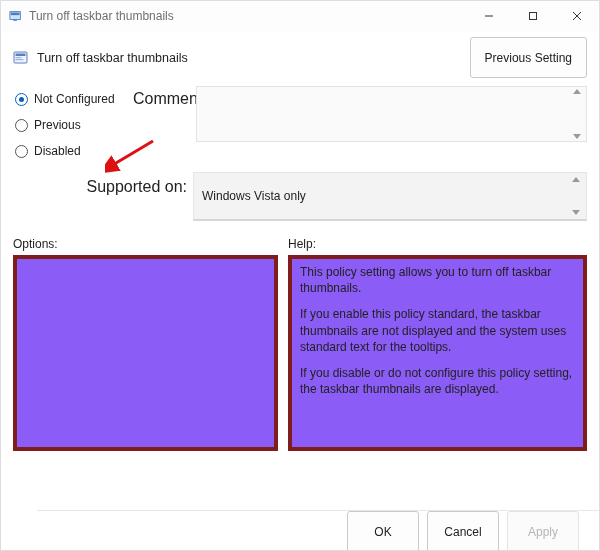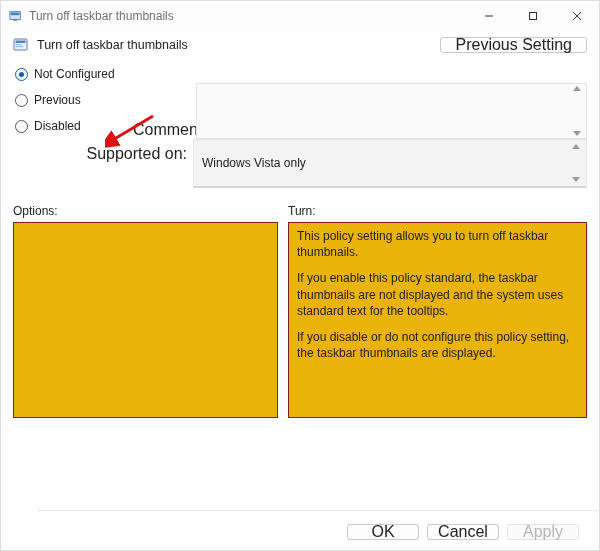--- a/index.html
+++ b/index.html
@@ -35,32 +35,32 @@
     padding:6px 12px 8px 12px;
   }
   .header-left { display:flex; align-items:center; gap:8px; }
   .policy-icon {
     width:16px; height:16px;
     display:flex; align-items:center; justify-content:center;
   }
   .policy-title { font-size:12.5px; color:#222; }
   .nav-buttons { display:flex; gap:8px; }
   .btn {
-    height:16px; padding:0 14px;
+    height:41px; padding:0 14px;
     border:1px solid #c9c9c9; background:#fdfdfd;
     border-radius:3px;
-    font-size:16px; color:#222;
+    font-size:12px; color:#222;
     display:flex; align-items:center; justify-content:center;
     white-space:nowrap;
   }
   .btn.disabled { color:#b5b5b5; border-color:#e3e3e3; background:#fbfbfb; }
 
   
   .form-area { padding:0 12px; position:relative; }
-  .row { display:flex; align-items:flex-end; }
+  .row { display:flex; align-items:flex-start; }
   .radio-col { width:120px; padding-left:2px; }
   .radio-item { display:flex; align-items:center; gap:6px; height:26px; }
   .radio {
     width:13px; height:13px; border-radius:50%;
     border:1px solid #555; position:relative; background:#fff;
     flex:0 0 auto;
   }
   .radio.checked { border-color:#0a5ec0; }
   .radio.checked::after{
     content:""; position:absolute; inset:3px;
@@ -78,37 +78,37 @@
     position:absolute; right:2px; top:2px; bottom:2px; width:14px;
     display:flex; flex-direction:column; justify-content:space-between;
   }
   .tri-up, .tri-down {
     width:0;height:0;border-left:4px solid transparent;border-right:4px solid transparent;
     margin:0 auto;
   }
   .tri-up { border-bottom:5px solid #9a9a9a; }
   .tri-down { border-top:5px solid #9a9a9a; }
 
-  .supported-row { display:flex; }
+  .supported-row { display:flex; margin-top:8px; }
   .supported-row .field-label { width:180px; padding-top:6px; }
   .supported-box {
     flex:1; height:49px; border:1px solid #e5e5e5; background:#f3f3f3;
     display:flex; align-items:center; padding:0 8px; position:relative;
     border-bottom:2px solid #d6d6d6;
   }
   .supported-box .vscroll { position:absolute; right:3px; top:4px; bottom:4px; width:14px;
     display:flex; flex-direction:column; justify-content:space-between;}
 
   .mid-labels { display:flex; margin-top:16px; }
   .mid-labels .left { width:275px; }
   .mid-labels .right { flex:1; }
 
   .panels { display:flex; gap:10px; margin-top:4px; }
   .panel {
-    border:1px solid #7f1d1d; background:#eab308;
+    border:4px solid #7f1d1d; background:#8b5cf6;
     height:196px; overflow:hidden;
   }
   .panel.left { width:265px; }
   .panel.right { flex:1; padding:5px 8px; font-size:12px; line-height:1.35; }
   .panel.right p { margin:0 0 10px 0; }
 
   .footer {
     position:absolute; right:0; bottom:0; left:0;
     height:42px; border-top:1px solid #e8e8e8;
     display:flex; align-items:center; justify-content:flex-end;
@@ -219,21 +219,21 @@
         <span>Windows Vista only</span>
         <div class="vscroll">
           <div class="tri-up"></div>
           <div class="tri-down"></div>
         </div>
       </div>
     </div>
 
     <div class="mid-labels">
       <div class="left">Options:</div>
-      <div class="right">Turn:</div>
+      <div class="right">Help:</div>
     </div>
 
     <div class="panels">
       <div class="panel left"></div>
       <div class="panel right">
         <p>This policy setting allows you to turn off taskbar thumbnails.</p>
         <p>If you enable this policy standard, the taskbar thumbnails are not displayed and the system uses standard text for the tooltips.</p>
         <p>If you disable or do not configure this policy setting, the taskbar thumbnails are displayed.</p>
       </div>
     </div>

